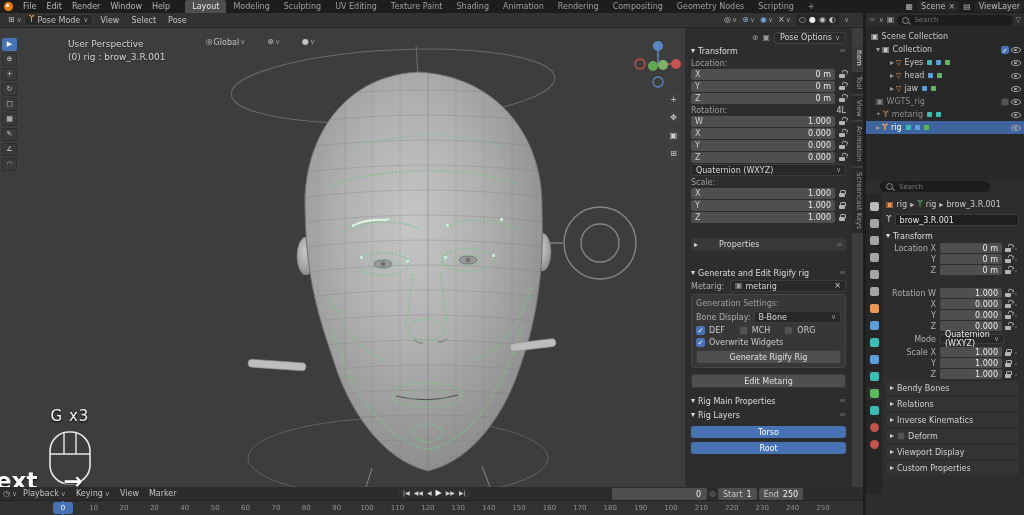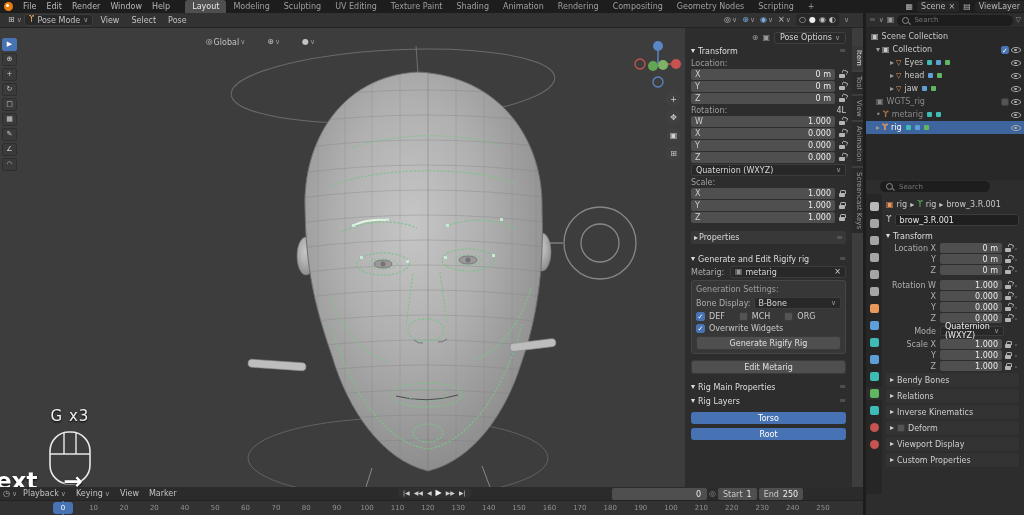--- a/index.html
+++ b/index.html
@@ -73,21 +73,21 @@
   .sidebar{position:absolute;left:685px;top:0;width:167px;height:459px;background:rgba(45,45,45,0.96);z-index:8;padding:3px 6px 0 6px;font-size:8px;color:#c9c9c9;}
   .sb-top{display:flex;justify-content:flex-end;align-items:center;gap:4px;height:13px;}
   .sb-btn{background:#2a2a2a;border:1px solid #404040;border-radius:3px;height:12px;display:flex;align-items:center;gap:3px;padding:0 5px;color:#d6d6d6;}
   .phead{display:flex;align-items:center;gap:3px;height:14px;color:#dedede;}
   .phead .sp{flex:1;}
   .sublab{color:#9f9f9f;height:11px;display:flex;align-items:center;}
   .srow{display:flex;align-items:center;gap:3px;margin-bottom:1px;}
   .sfield{flex:1;background:#4f4f4f;border-radius:2px;height:11px;display:flex;align-items:center;justify-content:space-between;padding:0 4px;color:#ececec;}
   .sfield .ax{color:#cfcfcf;}
   .sdrop{background:#282828;border:1px solid #3c3c3c;border-radius:2px;height:12px;display:flex;align-items:center;justify-content:space-between;padding:0 4px;color:#d6d6d6;}
-  .panelbar{background:#383838;border-radius:2px;height:13px;display:flex;align-items:center;gap:1px;padding:0 3px;margin:8px 0;color:#d9d9d9;}
+  .panelbar{background:#383838;border-radius:2px;height:13px;display:flex;align-items:center;gap:21px;padding:0 3px;margin:15px 0;color:#d9d9d9;}
   .genbox{border:1px solid #454545;background:#373737;border-radius:3px;padding:3px 4px;margin-top:2px;}
   .gbtn{background:#4f4f4f;border:1px solid #3a3a3a;border-radius:3px;height:14px;display:flex;align-items:center;justify-content:center;color:#e0e0e0;margin-top:3px;}
   .bluebtn{background:#4772b3;border-radius:3px;height:12px;display:flex;align-items:center;justify-content:center;color:#fff;margin-top:4px;}
   .cbrow{display:flex;align-items:center;gap:4px;margin-top:3px;}
   .sbtabs{position:absolute;left:852px;top:0px;width:12px;height:459px;z-index:9;display:flex;flex-direction:column;gap:2px;padding-top:18px;}
   .sbtab{writing-mode:vertical-rl;font-size:7px;color:#9a9a9a;background:#2a2a2a;border-radius:0 2px 2px 0;padding:4px 1px;text-align:center;}
   .sbtab.active{background:#383838;color:#e6e6e6;}
 
   
   .gutter{position:absolute;left:863px;top:13px;width:3px;height:502px;background:#1d1d1d;z-index:20;}
@@ -325,20 +325,24 @@
       <g stroke="#a0a0a0" stroke-width="1.3" fill="none" opacity="0.75">
         <circle cx="600" cy="215" r="36"></circle>
         <circle cx="600" cy="215" r="19"></circle>
         <path d="M546 215 L563 215"></path>
       </g>
       <rect x="248" y="333" width="58" height="8" rx="4" fill="#bdbdbd" stroke="#8a8a8a" stroke-width="0.6" transform="rotate(4 277 337)"></rect>
       <rect x="510" y="313" width="46" height="8" rx="4" fill="#bdbdbd" stroke="#8a8a8a" stroke-width="0.6" transform="rotate(-7 533 317)"></rect>
     </svg>
 
     
+    <div class="vp-overlay">
+      <div>User Perspective</div>
+      <div>(0) rig : brow_3.R.001</div>
+    </div>
 
     
     <div class="toolcol">
       <div class="tool active">
           <span class="ig i-sel"></span>
         </div>
       <div class="tool">
           <span class="ig i-cur"></span>
         </div>
       <div class="tool">
@@ -744,21 +748,21 @@
           <span class="pdot">∘</span>
         </div>
       <div class="prow">
           <span class="pl">Z</span>
           <div class="pf">
             <span>0 m</span>
           </div>
           <span class="lk open"></span>
           <span class="pdot">∘</span>
         </div>
-      <div class="prow" style="margin-top:5px">
+      <div class="prow" style="margin-top:13px">
           <span class="pl">Rotation W</span>
           <div class="pf">
             <span>1.000</span>
           </div>
           <span class="lk open"></span>
           <span class="pdot">∘</span>
         </div>
       <div class="prow">
           <span class="pl">X</span>
           <div class="pf">

